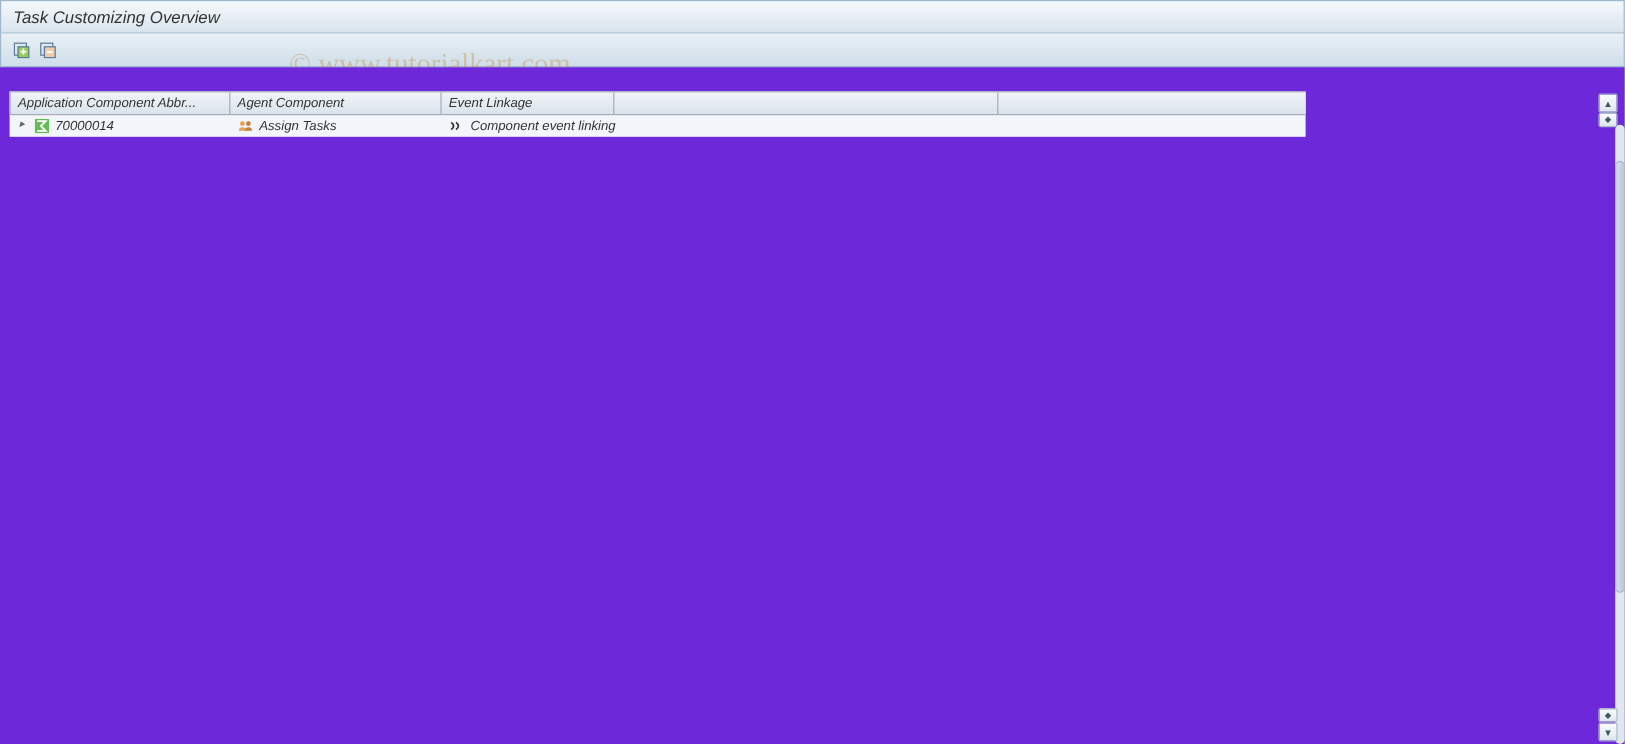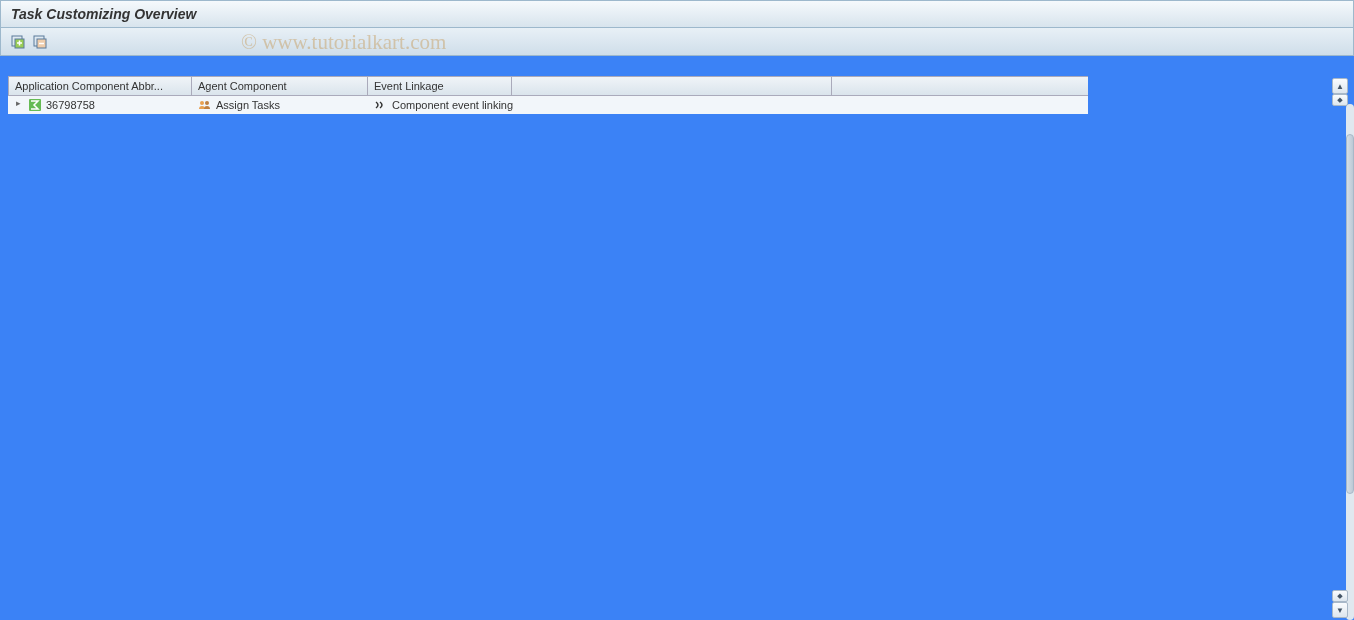--- a/index.html
+++ b/index.html
@@ -19,21 +19,21 @@
     .title-bar {
       background: linear-gradient(to bottom, #f5f9fc, #d8e4ed);
       border: 1px solid #9db8cc;
       height: 28px;
       padding: 4px 10px;
       display: flex;
       align-items: center;
     }
     .title-text {
       font-size: 14px;
-      font-weight: bold;
+      font-weight: normal;
       font-style: italic;
       color: #333;
     }
     .toolbar {
       background: linear-gradient(to bottom, #e8f0f6, #cfdeea);
       border: 1px solid #9db8cc;
       border-top: none;
       height: 28px;
       padding: 3px 8px;
       display: flex;
@@ -46,33 +46,34 @@
       height: 18px;
       display: flex;
       align-items: center;
       justify-content: center;
       cursor: pointer;
       border-radius: 2px;
     }
     .watermark {
       position: absolute;
       left: 240px;
-      top: 2px;
+      top: 13px;
       color: rgba(200, 160, 100, 0.5);
-      font-size: 21px;
+      font-size: 24px;
       font-family: Georgia, serif;
       pointer-events: none;
     }
     .content-area {
       position: absolute;
       top: 56px;
       left: 0;
       right: 0;
       bottom: 0;
-      background: #3b82f6;
+      background: #6d28d9;
+      font-style: italic;
     }
     .table-container {
       position: absolute;
       top: 20px;
       left: 8px;
       width: 1080px;
       background: #f2f6fa;
     }
     .table-header {
       display: flex;
@@ -235,21 +236,21 @@
     </div>
     <div class="table-row">
       <div class="td col-abbr">
         <span class="tree-node"></span>
         <span class="icon-sigma">
           <svg width="12" height="12" viewBox="0 0 12 12">
             <rect x="0" y="0" width="12" height="12" fill="#6b5" rx="1"></rect>
             <path d="M2 2 L9 2 L5 6 L9 10 L2 10" fill="none" stroke="#fff" stroke-width="1.5"></path>
           </svg>
         </span>
-        <span>36798758</span>
+        <span>70000014</span>
       </div>
       <div class="td col-agent">
         <span class="icon-agents">
           <svg width="14" height="12" viewBox="0 0 14 12">
             <circle cx="4" cy="4" r="2" fill="#e8a050"></circle>
             <path d="M1 10 Q1 7 4 7 Q7 7 7 10 Z" fill="#e8a050"></path>
             <circle cx="9" cy="4" r="2" fill="#c08040"></circle>
             <path d="M6 10 Q6 7 9 7 Q12 7 12 10 Z" fill="#c08040"></path>
           </svg>
         </span>

